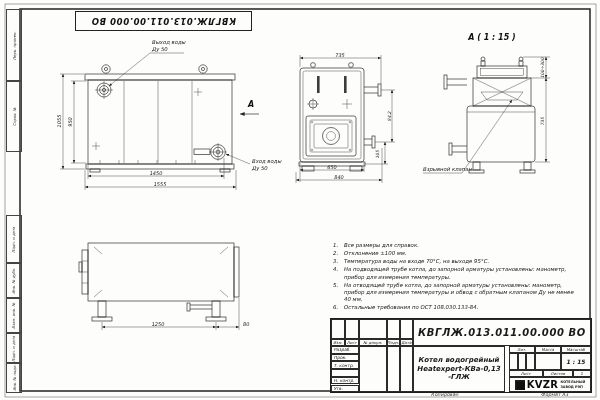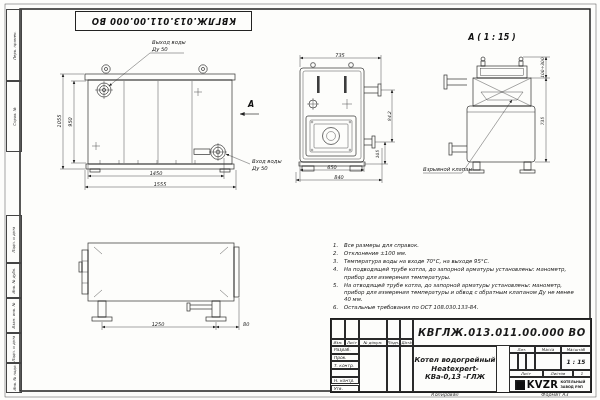--- a/index.html
+++ b/index.html
@@ -359,21 +359,21 @@
         <span>Утв.</span>
       </div>
   <div class="tc" style="left:28px;top:27px;width:28px;height:46px;"></div>
   <div class="tc" style="left:56px;top:27px;width:13px;height:46px;"></div>
   <div class="tc" style="left:69px;top:27px;width:13px;height:46px;"></div>
 
   <div class="tc" id="tb-doc" style="left:82px;top:0;width:178px;height:27px;">
         <span>КВГЛЖ.013.011.00.000 ВО</span>
       </div>
 
-  <div class="tc" id="tb-name" style="left:82px;top:27px;width:84px;height:46px;">
+  <div class="tc" id="tb-name" style="left:82px;top:27px;width:92px;height:46px;">
     <span>Котел водогрейный</span>
     <span>Heatexpert-КВа-0,13 -ГЛЖ</span>
   </div>
 
   <div class="tc lab" style="left:178px;top:27px;width:26px;height:7px;">
         <span>Лит.</span>
       </div>
   <div class="tc lab" style="left:204px;top:27px;width:26px;height:7px;">
         <span>Масса</span>
       </div>

